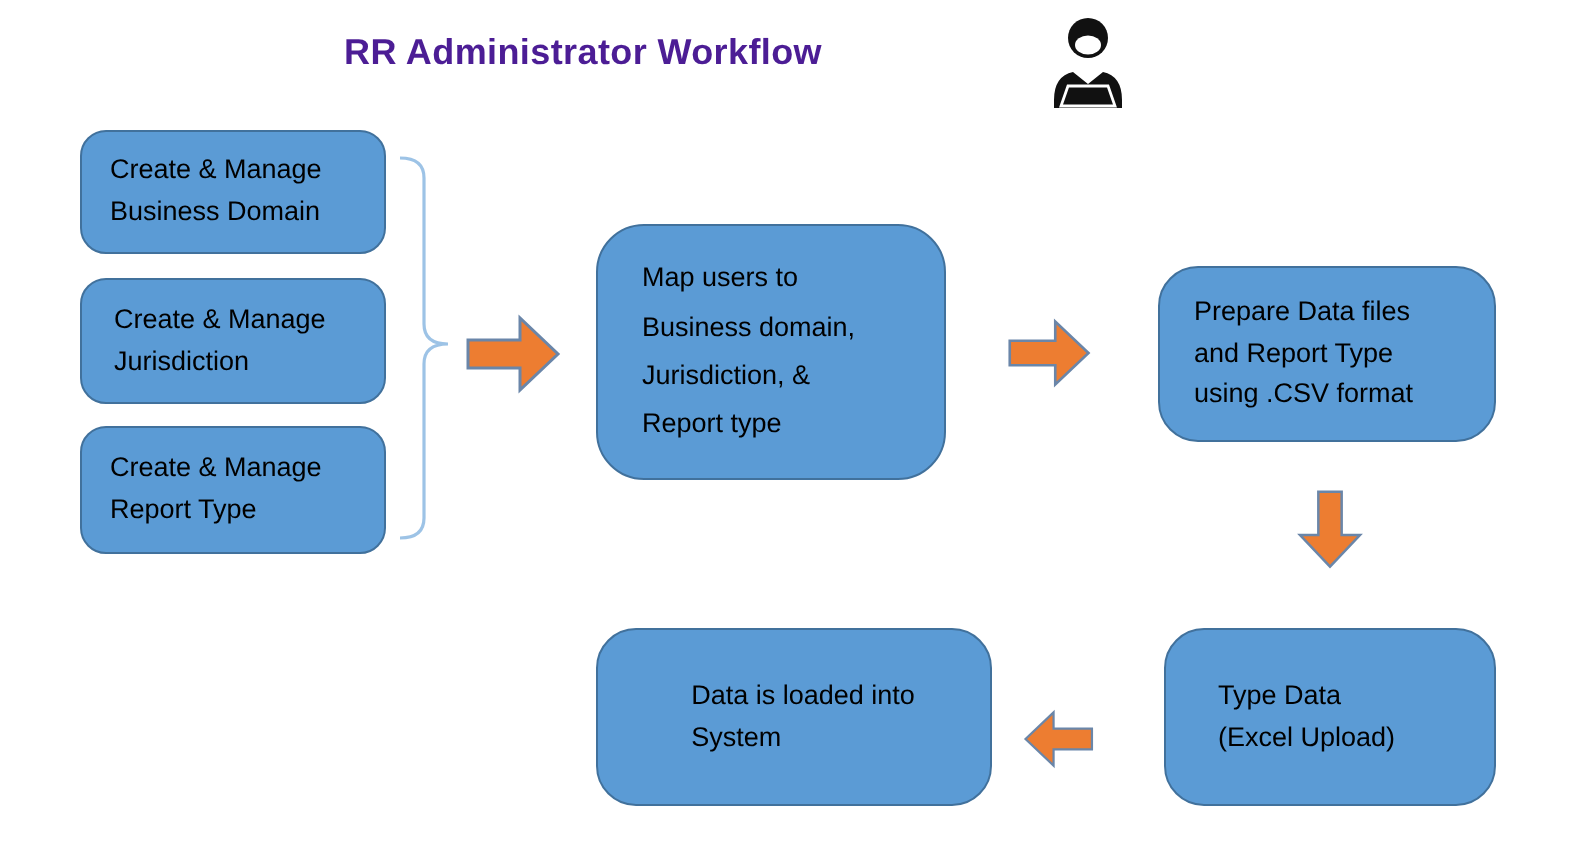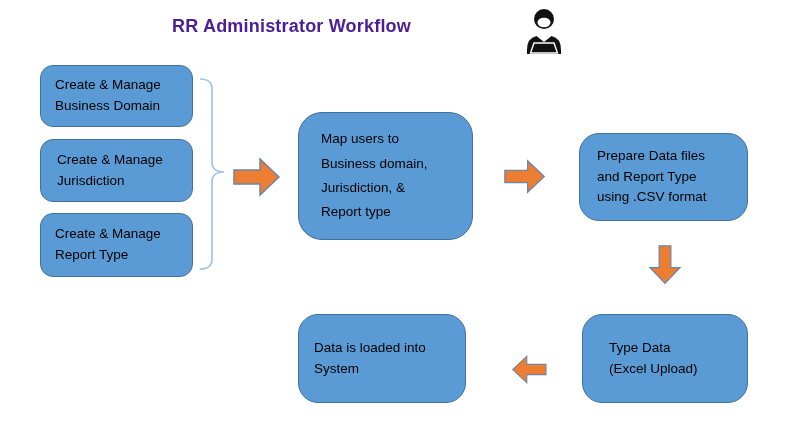--- a/index.html
+++ b/index.html
@@ -49,21 +49,21 @@
   }
   .node-small { border-radius: 13px; }
   .node-large { border-radius: 20px; }
 
   #box-business-domain { left: 40px;  top: 65px;  width: 153px; height: 62px;  padding-left: 14px; padding-right: 8px; }
   #box-jurisdiction    { left: 40px;  top: 139px; width: 153px; height: 63px;  padding-left: 16px; padding-right: 8px; }
   #box-report-type     { left: 40px;  top: 213px; width: 153px; height: 64px;  padding-left: 14px; padding-right: 8px; }
   #box-map-users       { left: 298px; top: 112px; width: 175px; height: 128px; padding-left: 22px; padding-right: 8px; line-height: 1.8; border-radius: 24px; }
   #box-prepare-data    { left: 579px; top: 133px; width: 169px; height: 88px;  padding-left: 17px; padding-right: 6px; }
   #box-load-data       { left: 582px; top: 314px; width: 166px; height: 89px;  padding-left: 26px; padding-right: 6px; }
-  #box-data-loaded     { left: 298px; top: 314px; width: 168px; height: 89px;  padding-left: 15px; padding-right: 6px; }
+  #box-data-loaded     { left: 298px; top: 314px; width: 198px; height: 89px;  padding-left: 15px; padding-right: 6px; align-items: center; }
 
   .connector { position: absolute; }
   #brace-left-group { left: 195px; top: 76px; width: 34px; height: 196px; }
   #arrow-1 { left: 233px; top: 156px; width: 48px; height: 42px; }
   #arrow-2 { left: 504px; top: 158px; width: 42px; height: 37px; }
   #arrow-3 { left: 646px; top: 245px; width: 38px; height: 40px; }
   #arrow-4 { left: 507px; top: 354px; width: 44px; height: 31px; }
 
   .arrow-shape { fill: #ED7D31; stroke: #6A86A9; stroke-width: 1.5; stroke-linejoin: miter; }
   .brace-path  { fill: none; stroke: #9DC3E6; stroke-width: 1.6; }

